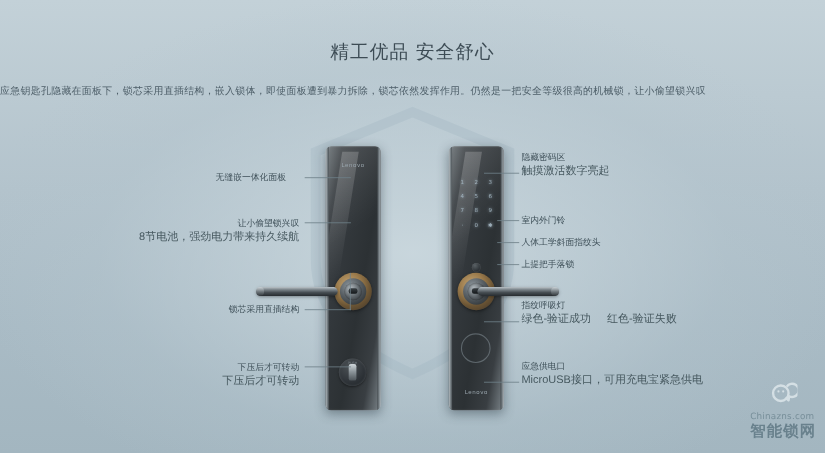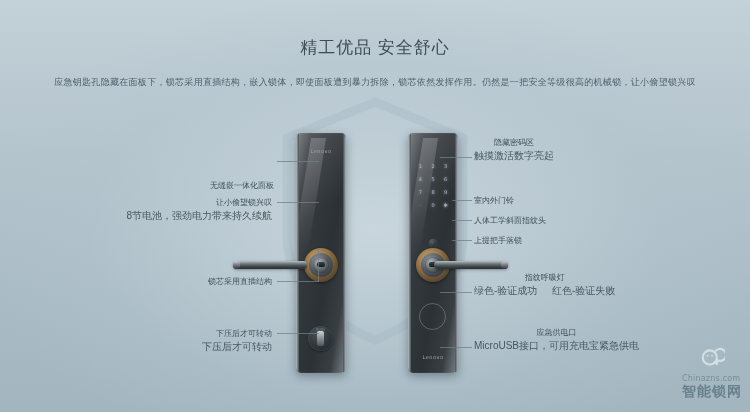--- a/index.html
+++ b/index.html
@@ -23,21 +23,21 @@
   
   .title {
     position:absolute; top:36px; left:0; width:750px;
     text-align:center;
     font-size:17px; font-weight:normal;
     color:#3d4c55;
     letter-spacing:1px;
   }
   .subtitle {
     position:absolute; top:76px; left:0; width:750px;
-    text-align:center;
+    text-align:left;
     font-size:9px;
     color:#4d5e68;
     letter-spacing:0.3px;
     white-space:nowrap;
   }
 
   
   .shield {
     position:absolute;
     left:50%; top:96px;
@@ -203,21 +203,20 @@
     opacity:0.75;
   }
 
   
   .anno {
     position:absolute;
     font-size:8px;
     color:#3f5059;
     line-height:13px;
     white-space:nowrap;
-    text-align:center;
   }
   .anno.right-al { text-align:right; }
   .anno .sub { font-size:10px; color:#46585f; }
   .anno .sp { display:inline-block; width:9px; }
 
   
   .wm {
     position:absolute; right:8px; bottom:14px;
     display:flex; align-items:center; gap:4px;
     opacity:0.82;
@@ -304,21 +303,21 @@
       <div class="hub-in"></div>
       <div class="hub-core"></div>
       <div class="hub-pin"></div>
     </div>
     <div class="handle handle-right">
       <div class="handle-cap" style="right:0"></div>
     </div>
   </div>
 
   <div class="lead" style="left:277px; top:161px; width:42px;"></div>
-  <div class="anno right-al" style="left:152px; top:155px; width:122px;margin-top:24px;">
+  <div class="anno right-al" style="left:138px; top:155px; width:122px;">
     <div>无缝嵌一体化面板</div>
   </div>
 
   <div class="lead" style="left:277px; top:202px; width:42px;"></div>
   <div class="anno right-al" style="left:110px; top:196px; width:162px;">
     <div>让小偷望锁兴叹</div>
     <div class="sub">8节电池，强劲电力带来持久续航</div>
   </div>
 
   <div class="lead" style="left:277px; top:281px; width:42px;"></div>

